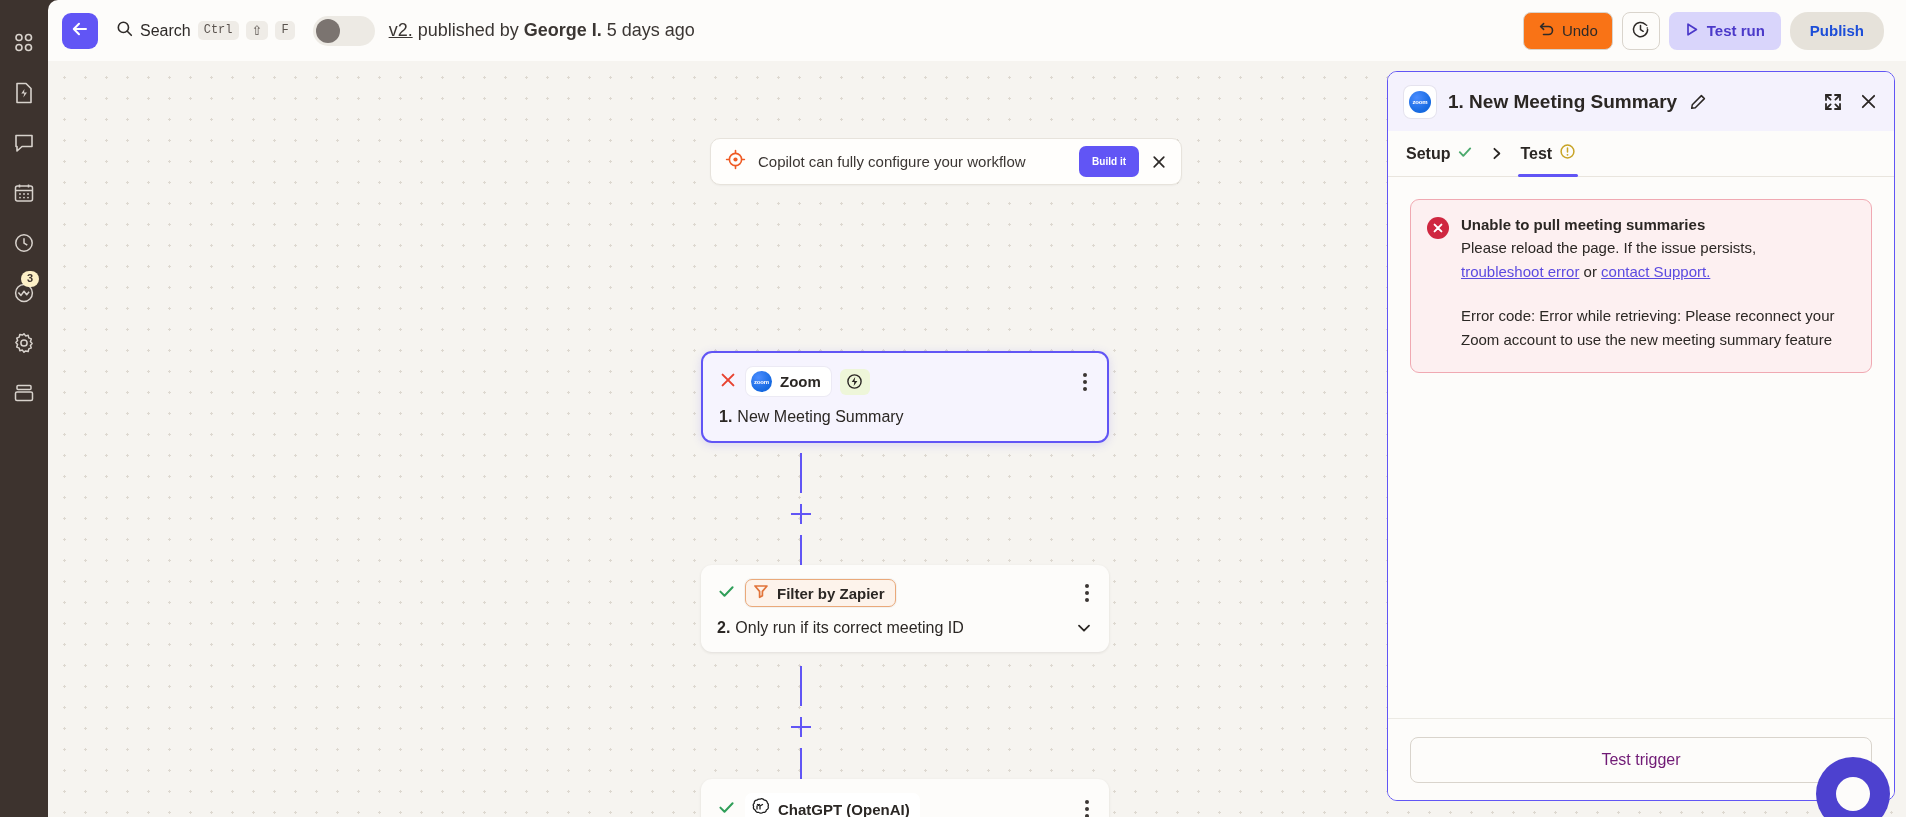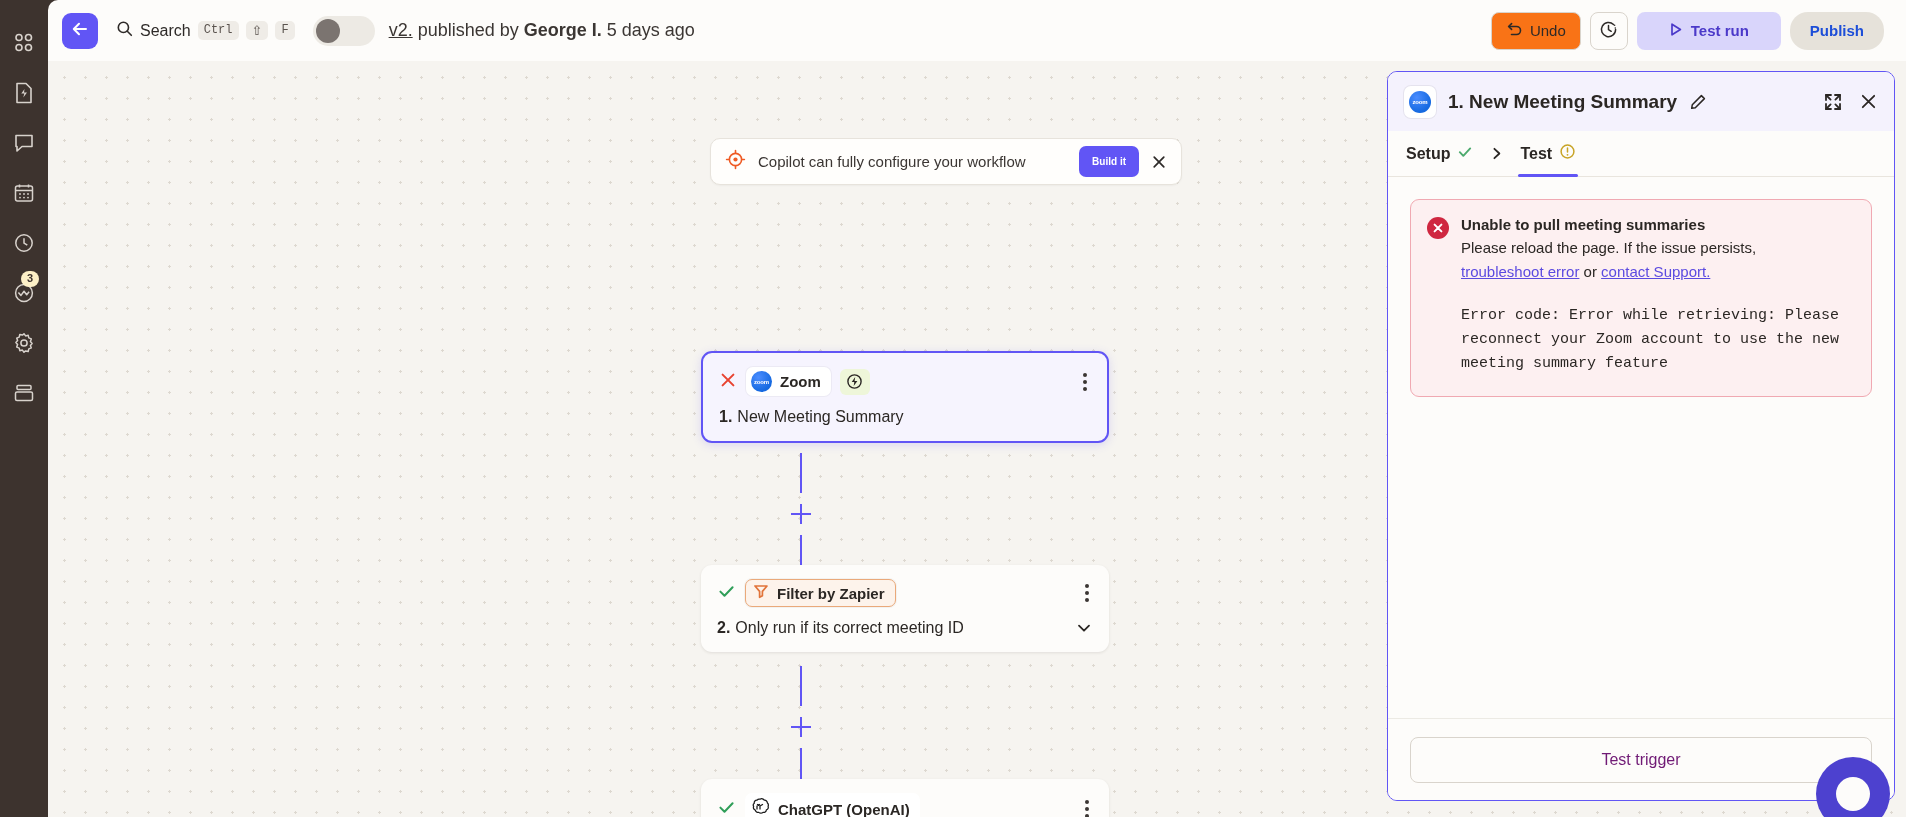--- a/index.html
+++ b/index.html
@@ -93,21 +93,21 @@
     padding: 0 14px; cursor: pointer;
   }
   .btn-icon-sq {
     width: 38px; height: 38px; border: 1px solid #d9d4cc; border-radius: 8px;
     background: #fdfcfa; display: flex; align-items: center; justify-content: center;
     cursor: pointer;
   }
   .btn-testrun {
     height: 38px; border-radius: 8px; background: #d9d5fb; color: #4b39c9;
     font-size: 15px; font-weight: 700; display: flex; align-items: center; gap: 8px;
-    padding: 0 32px; cursor: pointer; border: none;
+    padding: 0 16px; cursor: pointer; border: none;
   }
   .btn-publish {
     height: 38px; border-radius: 18px; background: #e6e2da; color: #1d4ed8;
     font-size: 15px; font-weight: 700; display: flex; align-items: center;
     padding: 0 20px; cursor: default; border: none;
   }
 
   
   #canvas {
     position: absolute; left: 48px; top: 61px;
@@ -248,21 +248,21 @@
     display: flex; gap: 12px;
   }
   .err-x {
     width: 22px; height: 22px; border-radius: 50%; background: #cf2740;
     display: flex; align-items: center; justify-content: center; flex: none;
     margin-top: 1px;
   }
   .err-title { font-size: 15px; font-weight: 700; color: #2b2724; margin-bottom: 3px;}
   .err-line { font-size: 15px; color: #2b2724; line-height: 24px; }
   .err-line a { color: #5b4ae0; text-decoration: underline; cursor: pointer; }
-  .err-code { font-size: 15px; color: #2b2724; line-height: 24px; margin-top: 20px; font-family: Liberation Mono, monospace;}
+  .err-code { font-size: 15px; color: #2b2724; line-height: 24px; margin-top: 20px;}
 
   #panel-foot {
     flex: none; height: 82px; display: flex; align-items: center;
     gap: 14px; padding: 0 22px;
     border-top: 1px solid #eceae4; background: #fdfcfa;
   }
   .btn-testtrig {
     flex: 1; height: 46px; border: 1px solid #d9d4cc; border-radius: 8px;
     background: #fdfcfa; color: #701a75; font-size: 16px;
     cursor: pointer;

